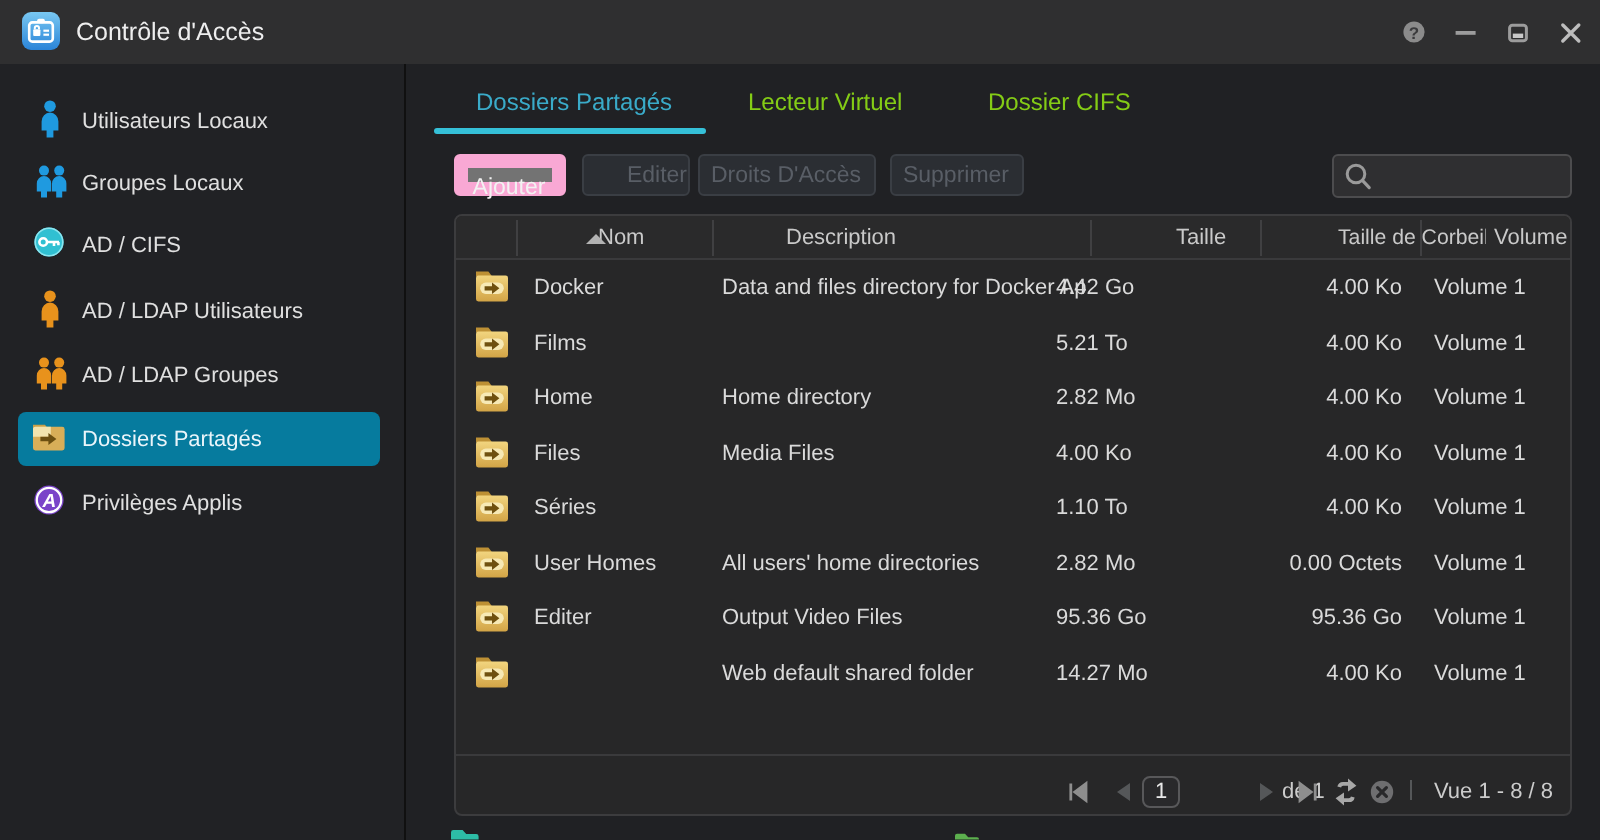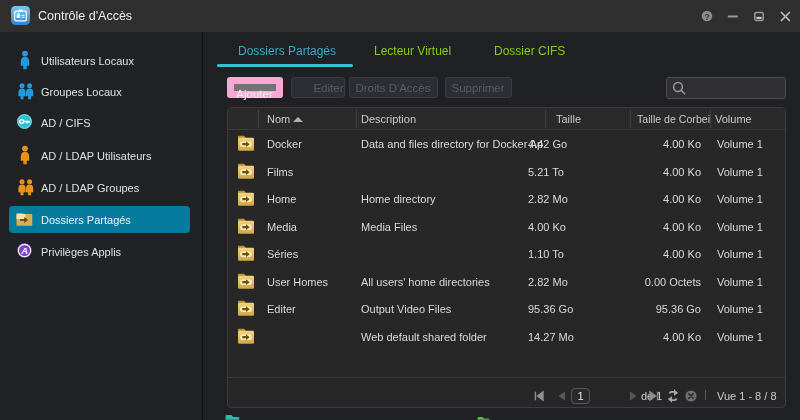--- a/index.html
+++ b/index.html
@@ -37,21 +37,21 @@
 .btn.en { background:#737373; border:7px solid #f9a8d4; color:#f2f2f2; }
 .btn.dis { background:#2b2e33; border:1px solid #3a3e44; color:#595e66; }
 #search { position:absolute; left:463px; top:45px; width:120px; height:22px;
   background:#2f2f31; border:1px solid #4c4c4e; border-radius:3px; }
 
 
 #panel { position:absolute; left:24px; top:75px; width:559px; height:301px;
   background:#272728; border:1px solid #3c3c3e; border-radius:4px; }
 #thead { position:absolute; left:0; top:0; width:557px; height:22px; background:#2a2a2b;
   border-bottom:1px solid #3a3a3c; border-radius:3px 3px 0 0; }
-.hcell { position:absolute; top:0; height:22px; line-height:23px; font-size:11px; color:#c9c9c9; white-space:nowrap; overflow:hidden; }
+.hcell { position:absolute; top:0; height:22px; line-height:23px; font-size:11px; color:#c9c9c9; white-space:nowrap; overflow:hidden;margin-left:32px; }
 .hsep { position:absolute; top:2px; width:1px; height:18px; background:#404042; }
 .row { position:absolute; left:0; width:557px; height:27.5px; font-size:11px; color:#dadada; }
 .cell { position:absolute; top:0; height:27.5px; line-height:28px; white-space:nowrap; overflow:hidden; }
 .c-nom  { left:39px; width:88px; }
 .c-desc { left:133px; width:183px; }
 .c-ta   { left:300px; width:78px; text-align:left; }
 .c-tc   { left:404px; width:69px; text-align:right; }
 .c-vol  { left:489px; width:66px; }
 .fold { position:absolute; left:8.5px; top:5px; }
 
@@ -266,21 +266,21 @@
           <span class="cell c-tc">4.00 Ko</span>
           <span class="cell c-vol">Volume 1</span>
       </div>
       <div class="row" style="top:104.5px;">
         <span class="fold"><svg width="18" height="17">
               <path d="M1 0.8 h6.2 l1.9 2.4 h-8.1 z" fill="#bd9035"></path>
               <rect x="1" y="2.7" width="16" height="13" rx="1.2" fill="url(#fgrad)"></rect>
               <rect x="3.1" y="6.3" width="11.8" height="5.7" rx="2.85" fill="#f7e9b5"></rect>
               <path d="M5.3 8.1 h3.7 v-1.8 l3.7 2.85 -3.7 2.85 v-1.8 h-3.7 z" fill="#6f500f"></path>
             </svg></span>
-        <span class="cell c-nom">Media</span>
+        <span class="cell c-nom">Files</span>
           <span class="cell c-desc">Media Files</span>
           <span class="cell c-ta">4.00 Ko</span>
           <span class="cell c-tc">4.00 Ko</span>
           <span class="cell c-vol">Volume 1</span>
       </div>
       <div class="row" style="top:132px;">
         <span class="fold"><svg width="18" height="17">
               <path d="M1 0.8 h6.2 l1.9 2.4 h-8.1 z" fill="#bd9035"></path>
               <rect x="1" y="2.7" width="16" height="13" rx="1.2" fill="url(#fgrad)"></rect>
               <rect x="3.1" y="6.3" width="11.8" height="5.7" rx="2.85" fill="#f7e9b5"></rect>

